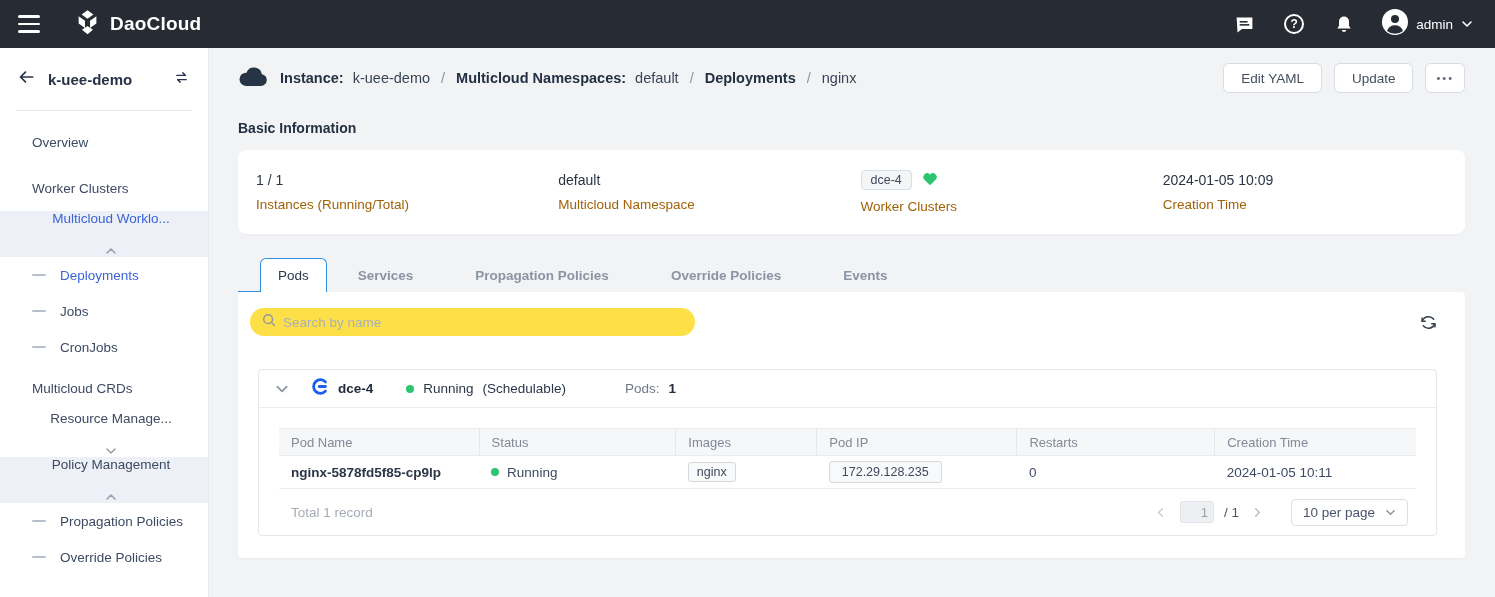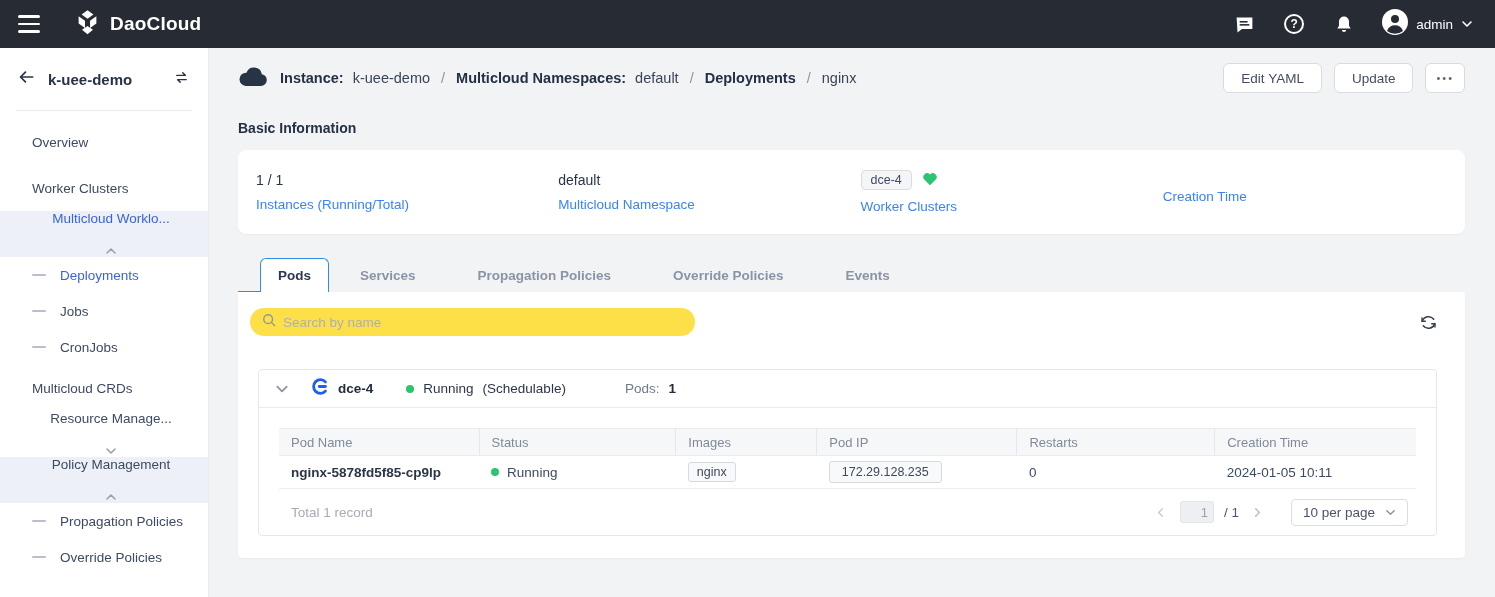--- a/index.html
+++ b/index.html
@@ -44,28 +44,28 @@
   .crumb-val { color:#394457; }
   .crumb-sep { color:#8d95a3; margin:0 2px; }
   .head-actions { display:flex; align-items:center; gap:12px; }
   .btn { height:30px; padding:0 17px; background:#fff; border:1px solid #d8dce2; border-radius:6px; font-size:13.5px; color:#444e5f; font-family:inherit; cursor:pointer; }
   .btn-more { padding:0 10px; letter-spacing:2px; font-size:11px; color:#5a6476; }
 
   
   .section-title { margin-top:27px; font-size:14px; font-weight:700; color:#243044; }
   .info-card { margin-top:14px; background:#fff; border-radius:8px; height:84px; display:grid; grid-template-columns:25% 25% 25% 25%; align-items:center; padding-left:18px; box-shadow:0 1px 2px rgba(20,30,50,.04); }
   .info-field .val { font-size:14px; color:#2b3447; display:flex; align-items:center; gap:10px; }
-  .info-field .lbl { margin-top:9px; font-size:13.5px; color:#3b82f6; }
+  .info-field .lbl { margin-top:9px; font-size:13.5px; color:#a16207; }
   .tag { display:inline-block; padding:2px 9px; background:#f4f5f7; border:1px solid #dadde2; border-radius:4px; font-size:12.5px; color:#3e4960; }
 
   
   .tabs { margin-top:24px; display:flex; align-items:flex-end; height:34px; position:relative; }
   .tabs::before { content:""; position:absolute; left:0; bottom:0; width:22px; height:1px; background:#2e8fe2; }
   .tab { height:33px; display:flex; align-items:center; padding:0 31px; font-size:13.5px; font-weight:600; color:#8b94a5; cursor:pointer; }
-  .tab.active { margin-left:22px; padding:0 17px; background:#fff; border:1px solid #2e8fe2; border-bottom:none; border-radius:6px 6px 0 0; color:#2b3850; font-weight:700; height:34px; position:relative; z-index:1; }
+  .tab.active { margin-left:22px; padding:0 17px; background:#fff; border:1px solid #2e8fe2; border-bottom:none; border-radius:6px 6px 0 0; color:#2b3850; font-weight:400; height:34px; position:relative; z-index:1; }
 
   
   .panel { background:#fff; min-height:263px; border-radius:0 4px 4px 4px; padding:16px 20px 22px 12px; box-shadow:0 1px 2px rgba(20,30,50,.04); }
   .toolbar-row { display:flex; align-items:center; justify-content:space-between; }
   .search-pill { width:445px; height:28px; background:#fde047; border-radius:14px; display:flex; align-items:center; padding:0 12px; gap:7px; }
   .search-pill input { border:none; outline:none; background:transparent; font-size:13.5px; color:#3d4a63; font-family:inherit; width:100%; }
   .search-pill input::placeholder { color:#a9b0ba; }
   .refresh-btn { width:22px; height:22px; display:flex; align-items:center; justify-content:center; cursor:pointer; margin-right:6px; }
 
   
@@ -263,20 +263,21 @@
           <span class="tag">dce-4</span>
           <span>
             <svg width="16" height="14" viewBox="0 0 24 22">
                 <path d="M12 21 3.3 12.3a6 6 0 0 1 8.5-8.5l.2.2.2-.2a6 6 0 0 1 8.5 8.5z" fill="#2bc56f"></path>
               </svg>
           </span>
         </div>
         <div class="lbl">Worker Clusters</div>
       </div>
       <div class="info-field">
+        <div class="val">2024-01-05 10:09</div>
         <div class="lbl">Creation Time</div>
       </div>
     </div>
 
     <div class="tabs">
       <div class="tab active">Pods</div>
       <div class="tab">Services</div>
       <div class="tab">Propagation Policies</div>
       <div class="tab">Override Policies</div>
       <div class="tab">Events</div>

